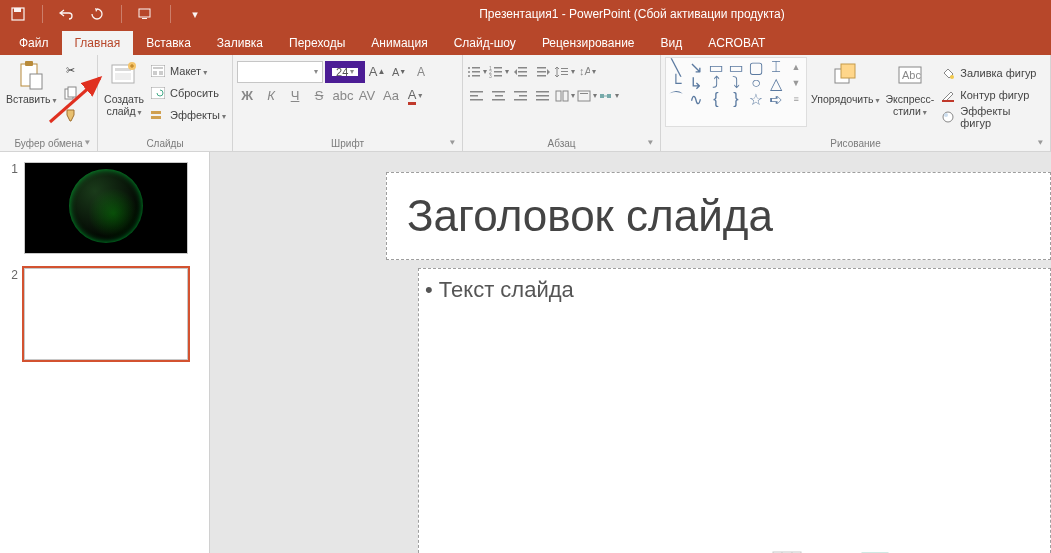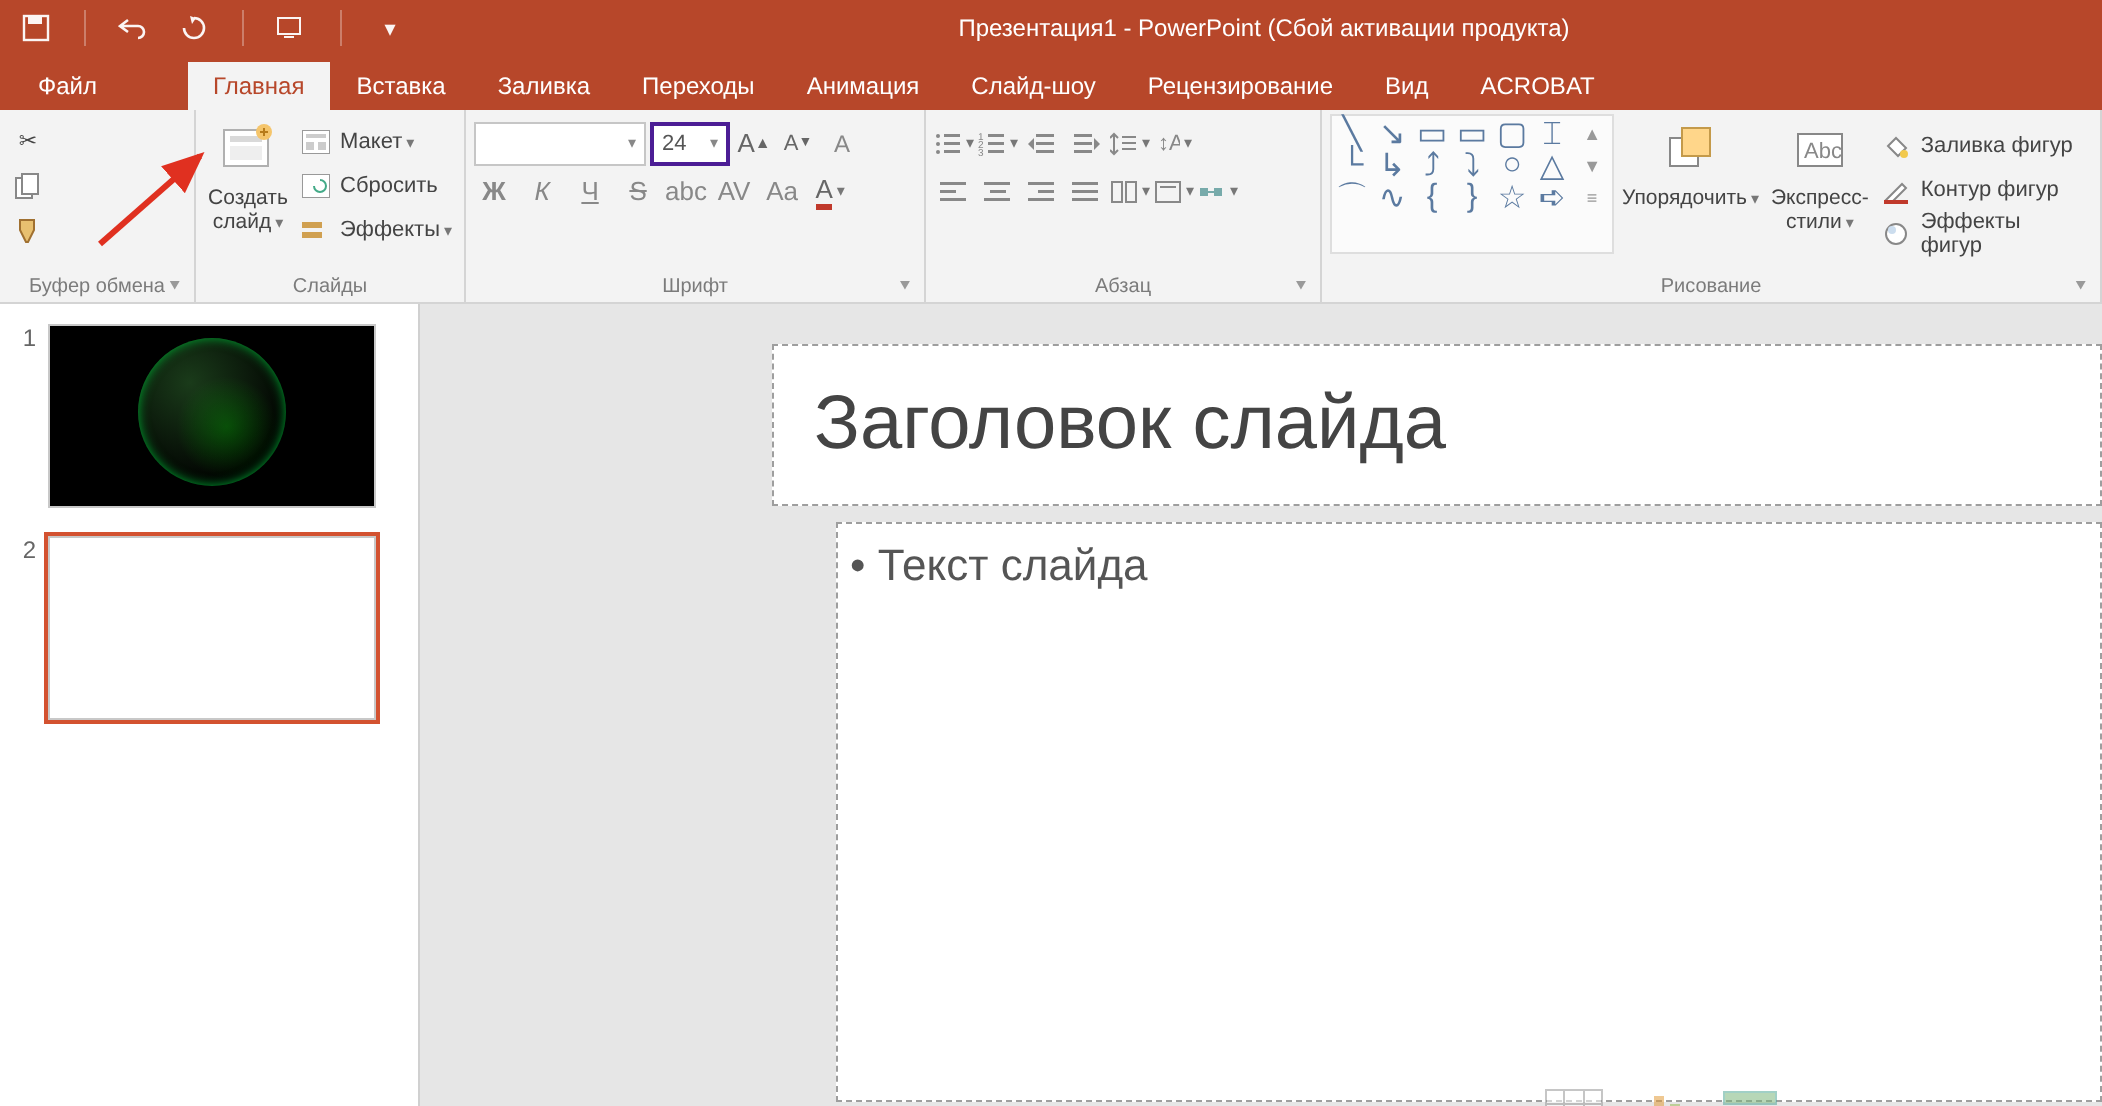--- a/index.html
+++ b/index.html
@@ -8,57 +8,57 @@
 
 .titlebar { height:28px; background:#b7472a; display:flex; align-items:center; color:#fff; font-size:12px; }
 .qat { display:flex; align-items:center; gap:14px; padding:0 10px; }
 .qat .qicon { width:16px; height:16px; display:flex; align-items:center; justify-content:center; opacity:.95; }
 .qat .sep-v { width:1px; height:18px; background:rgba(255,255,255,.3); margin:0 2px; }
 .title-center { flex:1; text-align:center; font-size:12px; }
 
 
 .tabsrow { height:27px; background:#b7472a; display:flex; align-items:flex-end; padding-left:6px; }
 .tab { padding:5px 13px; font-size:12px; color:#fff; cursor:pointer; }
-.tab.active { background:#f3f3f3; color:#b7472a;margin-left:32px; }
+.tab.active { background:#f3f3f3; color:#b7472a; }
 .tell-me { display:flex; align-items:center; gap:5px; padding:5px 13px; color:#fff; font-size:12px; }
 
 
 .ribbon { height:97px; background:#f3f3f3; border-bottom:1px solid #d4d4d4; display:flex; }
 .group { border-right:1px solid #d4d4d4; padding:2px 4px 0 4px; display:flex; flex-direction:column; justify-content:space-between; }
 .group-label { text-align:center; font-size:10px; color:#7b7b7b; padding:2px 0; position:relative; }
 .group-label .dlaunch { position:absolute; right:2px; bottom:2px; font-size:9px; color:#999; }
 .group-body { display:flex; gap:2px; }
 .bigbtn { display:flex; flex-direction:column; align-items:center; justify-content:flex-start; padding:2px 2px 0 2px; cursor:pointer; min-width:44px; }
 .bigbtn .icn { width:32px; height:32px; margin-bottom:2px; display:flex; align-items:center; justify-content:center; }
 .bigbtn .lbl { font-size:10.5px; color:#444; text-align:center; line-height:12px; }
 .vstack { display:flex; flex-direction:column; gap:1px; padding-top:3px; }
 .smbtn { display:flex; align-items:center; gap:4px; font-size:11px; color:#444; padding:1px 2px; cursor:pointer; height:21px; }
 .smbtn .sicn { width:16px; height:16px; display:flex; align-items:center; justify-content:center; }
 .hrow { display:flex; align-items:center; gap:2px; height:21px; }
 .cbtn { width:20px; height:20px; display:flex; align-items:center; justify-content:center; cursor:pointer; font-size:13px; color:#666; }
 .font-combo { width:86px; height:22px; border:1px solid #c6c6c6; background:#fff; font-size:11px; padding:0 4px; display:flex; align-items:center; justify-content:space-between; color:#888;}
-.size-combo { width:40px; height:22px; border:2px solid #4c1d95; background:#fff; font-size:11px; padding:0 4px; display:flex; align-items:center; justify-content:space-between; color:#555;}
+.size-combo { width:40px; height:22px; border:7px solid #4c1d95; background:#fff; font-size:11px; padding:0 4px; display:flex; align-items:center; justify-content:space-between; color:#555;}
 .caret { font-size:8px; color:#888; }
 .shapes-gallery { display:flex; flex-direction:column; gap:2px; padding:2px; border:1px solid #dedede; background:#fbfbfb; }
 .shapes-row { display:flex; gap:4px; }
 .shp { width:16px; height:14px; display:flex; align-items:center; justify-content:center; color:#5b7aa0; }
 
 
 .workspace { position:absolute; top:152px; left:0; right:0; bottom:0; display:flex; background:#e6e6e6; }
 .thumbs { width:210px; background:#fff; border-right:1px solid #d0d0d0; padding:10px 8px; }
 .thumb-item { display:flex; gap:6px; margin-bottom:14px; }
 .thumb-item .num { font-size:12px; color:#666; width:10px; text-align:right; }
 .thumb-item .slide-thumb { width:164px; height:92px; border:1px solid #c8c8c8; background:#fff; position:relative; }
 .thumb-item.selected .slide-thumb { outline:2px solid #d35230; }
 .globe { position:absolute; top:6px; left:44px; width:74px; height:74px; border-radius:50%; background:radial-gradient(circle at 35% 30%, #1a3b1a, #000 75%); box-shadow:inset 0 0 6px #0a3; }
 .globe::after{content:"";position:absolute;inset:0;border-radius:50%;background:radial-gradient(circle at 60% 60%, rgba(0,200,0,.3), transparent 40%);}
 .editor { flex:1; position:relative; overflow:hidden; }
 .slide-ph { position:absolute; left:176px; top:20px; right:0; }
 .ph-box { border:1px dashed #9e9e9e; background:#fff; margin-bottom:8px; }
-.ph-title { font-size:38px; color:#444; font-weight:300; padding:18px 20px; }
+.ph-title { font-size:44px; color:#444; font-weight:300; padding:18px 20px; }
 .ph-body { margin-left:32px;}
 .ph-body .bullet { font-size:22px; color:#555; padding:8px 6px; }
 .content-icons { position:absolute; left:350px; top:280px; display:grid; grid-template-columns:repeat(3,36px); gap:8px; }
 .cicon { width:36px; height:28px; display:flex; align-items:center; justify-content:center; opacity:.55; }
 
 
 .red-arrow { position:absolute; pointer-events:none; z-index:50; }
 
 .drop::after{content:"▾"; font-size:8px; color:#777; margin-left:2px;}
 </style>
@@ -108,20 +108,30 @@
   <div class="tab">Слайд-шоу</div>
   <div class="tab">Рецензирование</div>
   <div class="tab">Вид</div>
   <div class="tab">ACROBAT</div>
 </div>
 
 <div class="ribbon">
 
   <div class="group" style="min-width:98px">
     <div class="group-body">
+      <div class="bigbtn">
+        <div class="icn">
+            <svg width="28" height="30" viewBox="0 0 28 30">
+              <rect x="4" y="4" width="16" height="22" fill="#fff" stroke="#b88a3a"></rect>
+              <rect x="8" y="1" width="8" height="5" rx="1" fill="#b88a3a"></rect>
+              <rect x="13" y="14" width="12" height="15" fill="#fff" stroke="#888"></rect>
+            </svg>
+          </div>
+        <div class="lbl drop">Вставить</div>
+      </div>
       <div class="vstack">
         <div class="smbtn">
             <span class="sicn">✂</span>
           </div>
         <div class="smbtn">
             <span class="sicn">
               <svg width="14" height="14">
                 <rect x="1" y="3" width="8" height="10" fill="#fff" stroke="#888"></rect>
                 <rect x="4" y="1" width="8" height="10" fill="#fff" stroke="#888"></rect>
               </svg>

